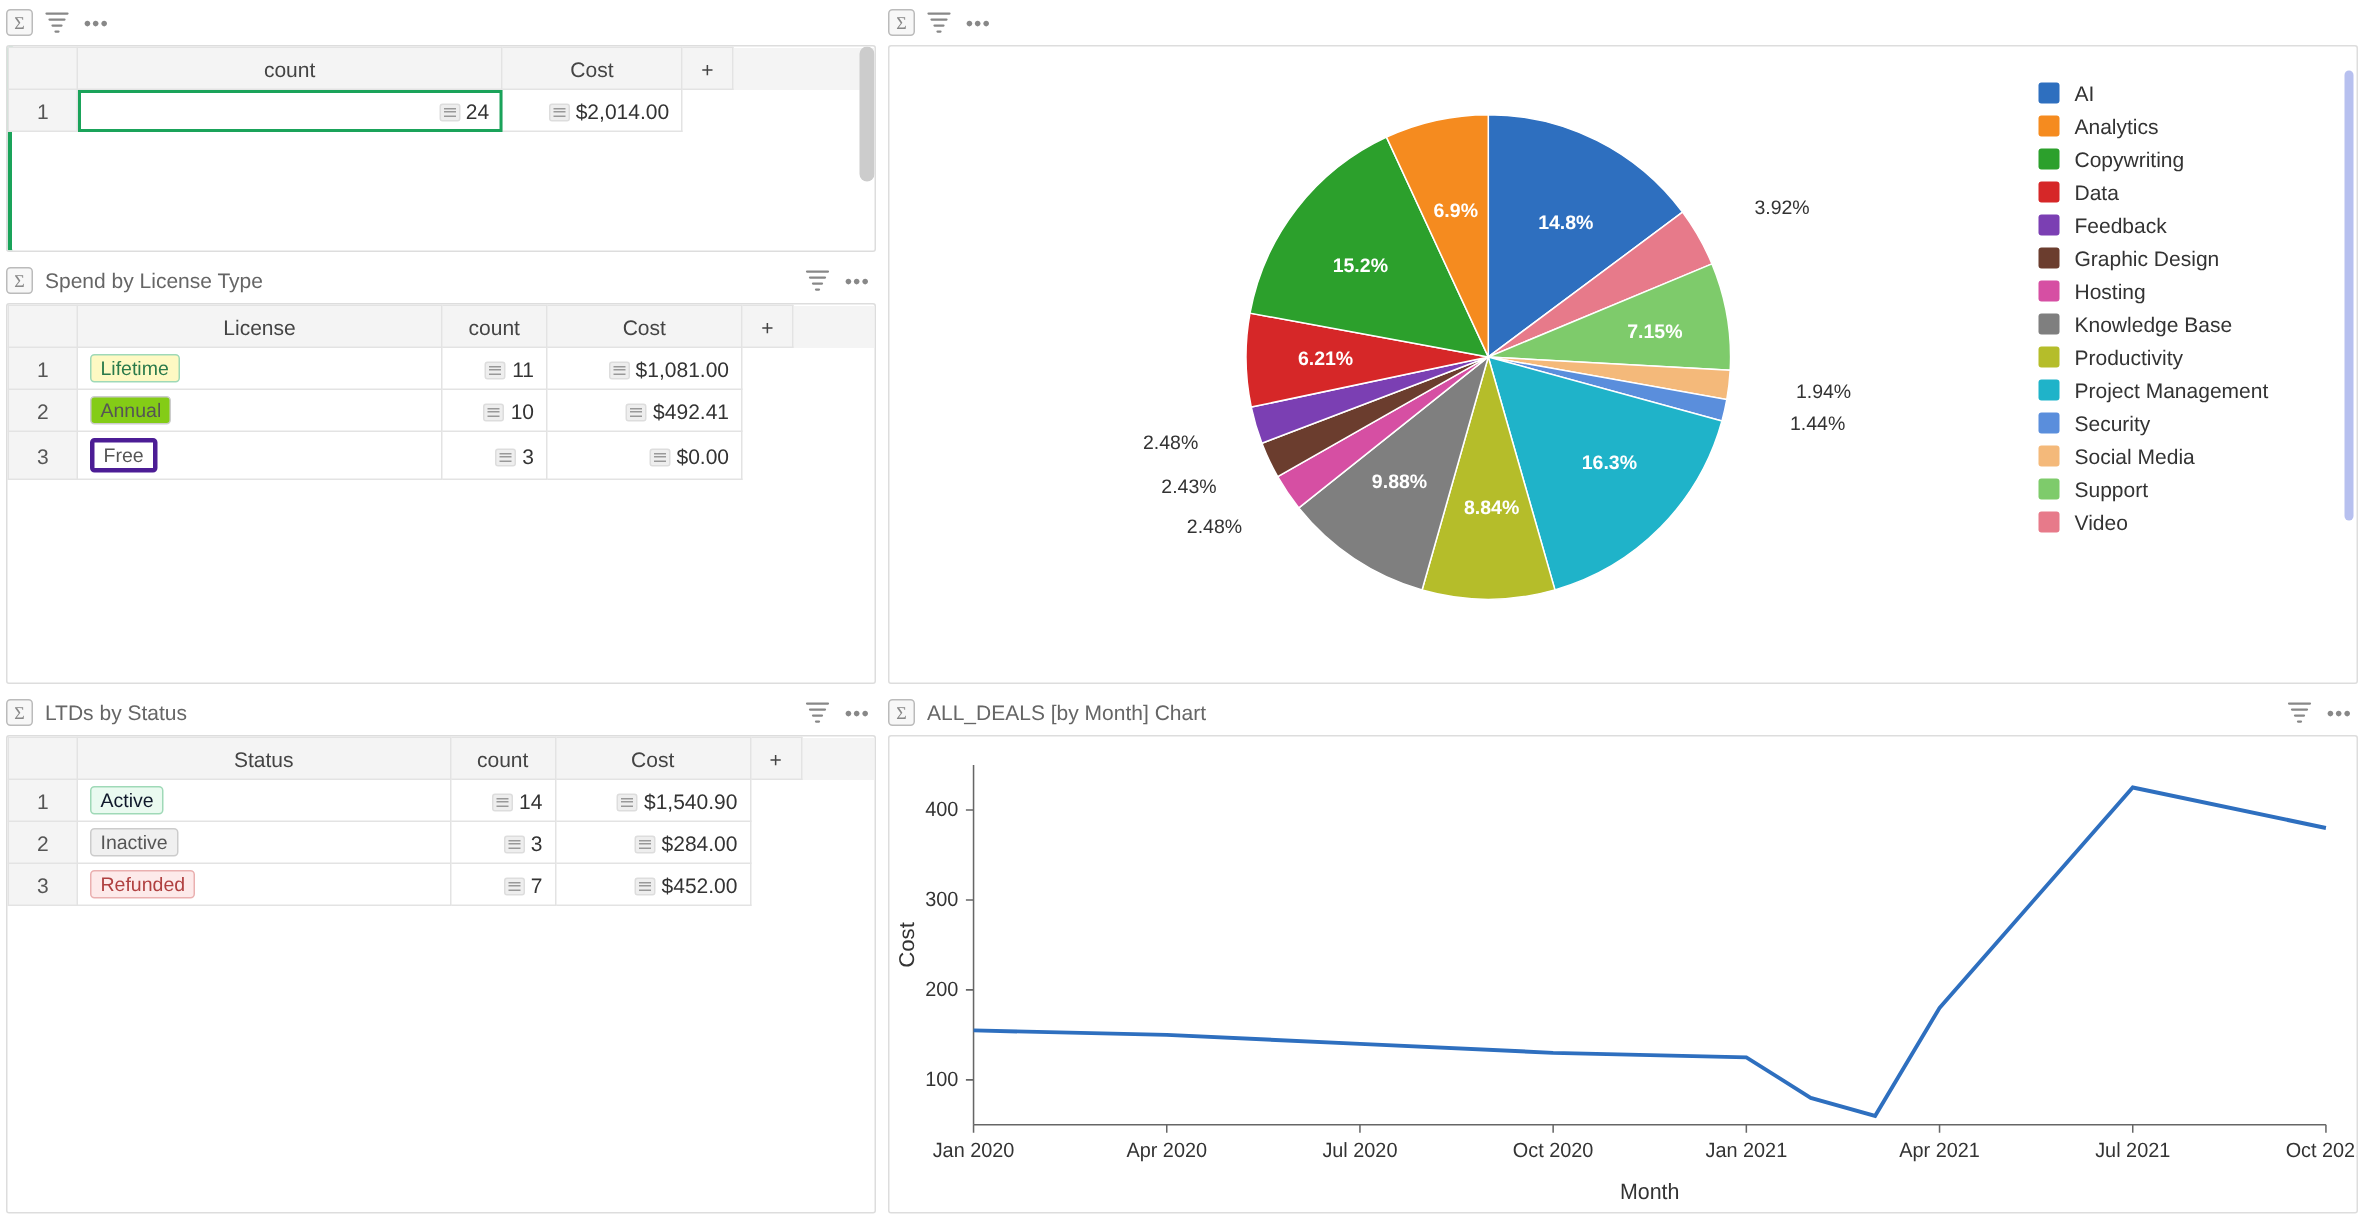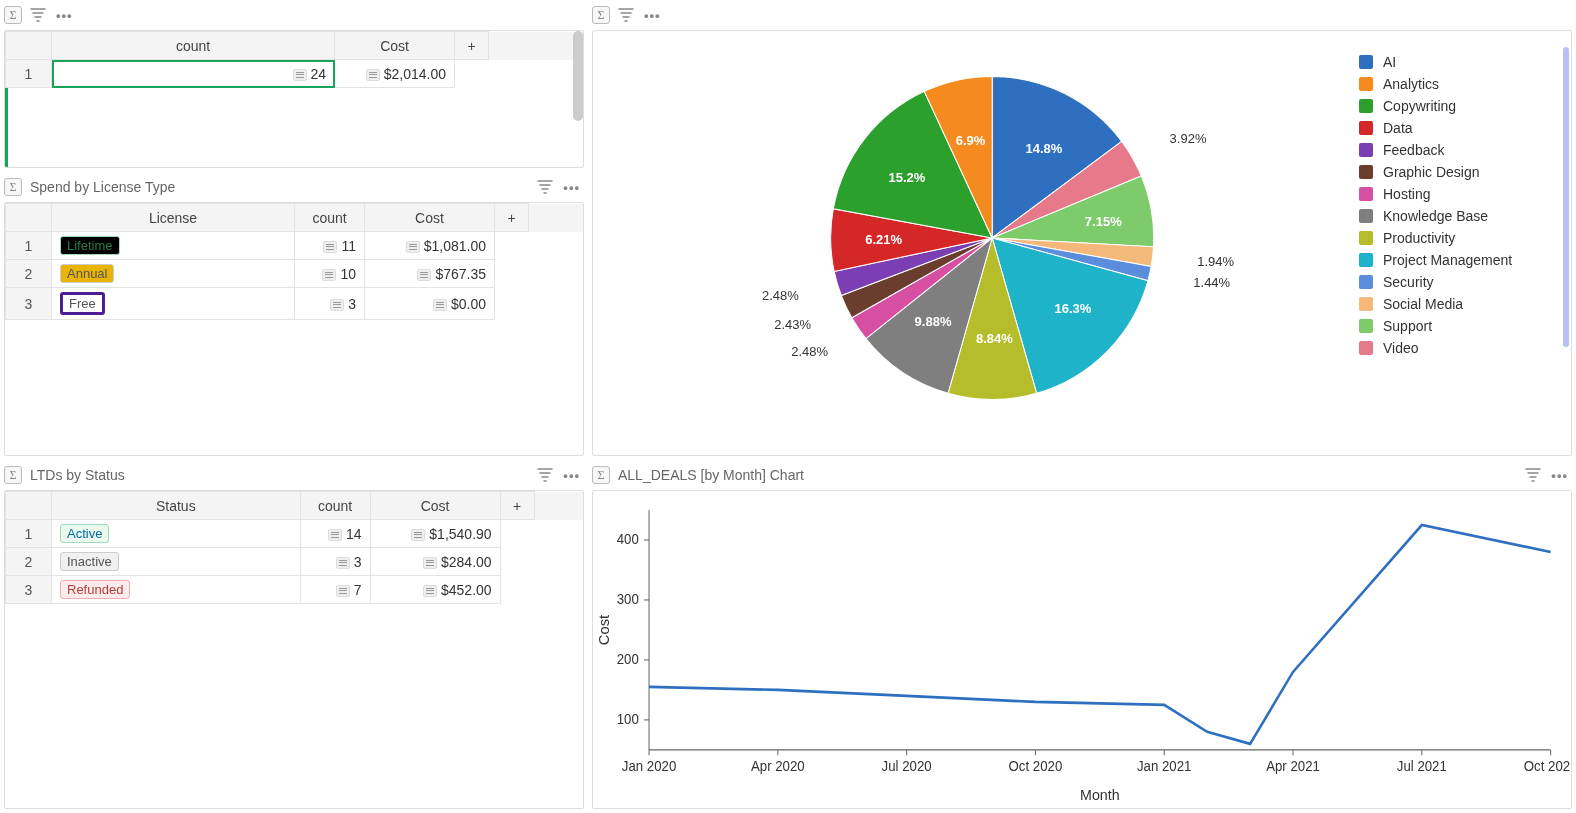--- a/index.html
+++ b/index.html
@@ -98,24 +98,24 @@
   .plus-cell { width: 34px; color: #888; text-align: center; }
   .sel-cell { outline: 2px solid #1aa35a; outline-offset: -2px; }
   .green-edge { box-shadow: inset 3px 0 0 #1aa35a; }
 
   .tag {
     display: inline-block;
     padding: 1px 6px;
     border-radius: 3px;
     font-size: 13px;
   }
-  .tag-lifetime { background: #000000; border: 1px solid #9fd9b7; color: #2b7a4b; }
-  .tag-annual   { background: #eab308; border: 1px solid #ccc; color: #555; }
+  .tag-lifetime { background: #fef9c3; border: 1px solid #9fd9b7; color: #2b7a4b; }
+  .tag-annual   { background: #84cc16; border: 1px solid #ccc; color: #555; }
   .tag-free     { background: #fff; border: 3px solid #4c1d95; color: #555; }
-  .tag-active   { background: #eafaf0; border: 1px solid #9fd9b7; color: #0369a1; }
+  .tag-active   { background: #eafaf0; border: 1px solid #9fd9b7; color: #0f172a; }
   .tag-inactive { background: #f0f0f0; border: 1px solid #ccc; color: #555; }
   .tag-refunded { background: #fdeaea; border: 1px solid #eab0b0; color: #b04040; }
 
   .vscroll-stub {
     position: absolute;
     right: 0; top: 0;
     width: 10px; height: 90px;
     background: #ccc;
     border-radius: 5px;
   }
@@ -345,21 +345,21 @@
               <td><span class="tag tag-annual">Annual</span></td>
               <td class="num"><span class="burger">
                   <span></span>
                   <span></span>
                   <span></span>
                 </span><span>10</span></td>
               <td class="num"><span class="burger">
                   <span></span>
                   <span></span>
                   <span></span>
-                </span><span>$767.35</span></td>
+                </span><span>$492.41</span></td>
               <td style="border:none"></td>
               <td style="border:none"></td>
             </tr>
             <tr>
               <td class="row-idx">3</td>
               <td><span class="tag tag-free">Free</span></td>
               <td class="num"><span class="burger">
                   <span></span>
                   <span></span>
                   <span></span>

